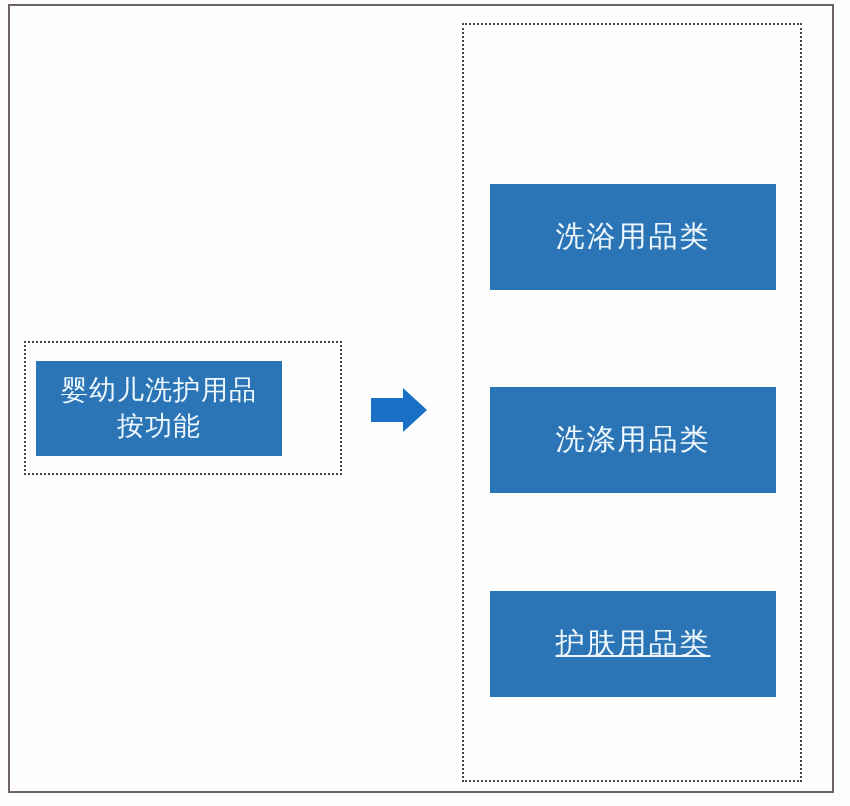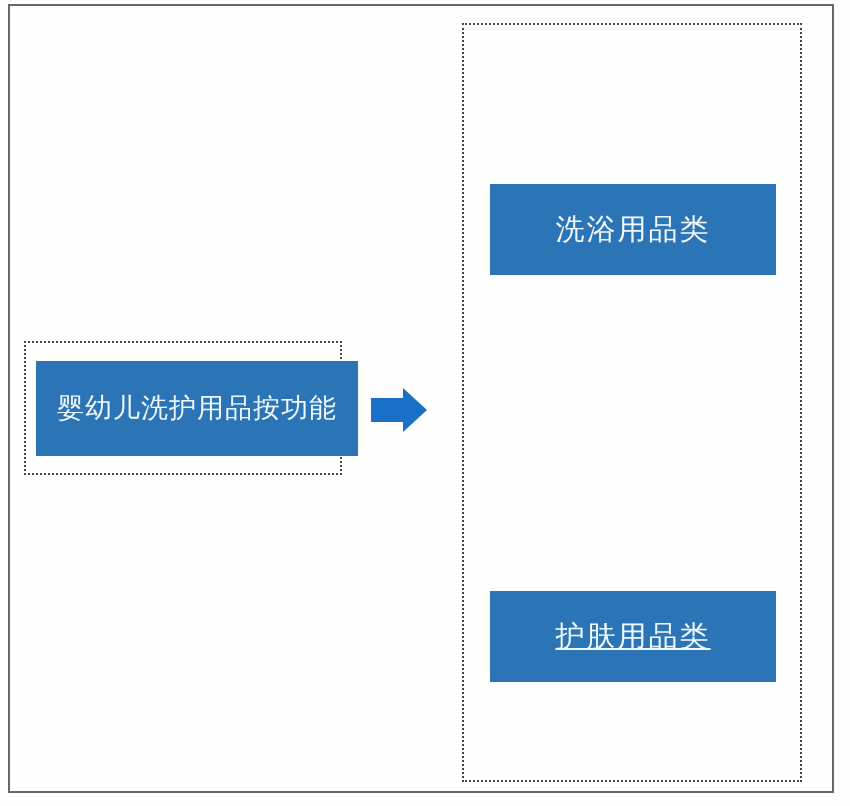--- a/index.html
+++ b/index.html
@@ -49,31 +49,31 @@
     color: #eff8fe;
     display: flex;
     align-items: center;
     justify-content: center;
     text-align: center;
     box-sizing: border-box;
   }
   .root-box {
     left: 36px;
     top: 361px;
-    width: 322px;
+    width: 246px;
     height: 95px;
     font-size: 27px;
     line-height: 1.3;
     letter-spacing: 1px;
     padding: 2px 18px;
   }
   .child-box {
     left: 26px; 
     width: 286px;
-    height: 91px;
+    height: 106px;
     font-size: 29px;
     letter-spacing: 2px;
     text-align: right;
   }
   .child-box-1 { top: 159px; }
   .child-box-2 { top: 362px; }
   .child-box-3 { top: 566px; text-decoration: underline; }
   .arrow-wrap {
     position: absolute;
     left: 371px;
@@ -100,20 +100,23 @@
       <polygon points="0,10 32,10 32,0 56,22 32,44 32,34 0,34" fill="#1a70c6"></polygon>
     </svg>
   </div>
 
   <div class="dotted-box group-dotted">
 
     <div class="blue-box child-box child-box-1">
       <span>洗浴用品类</span>
     </div>
 
+    <div class="blue-box child-box child-box-2">
+      <span>洗涤用品类</span>
+    </div>
 
     <div class="blue-box child-box child-box-3">
       <span>护肤用品类</span>
     </div>
 
   </div>
 
 </div>
 
 </body></html>

